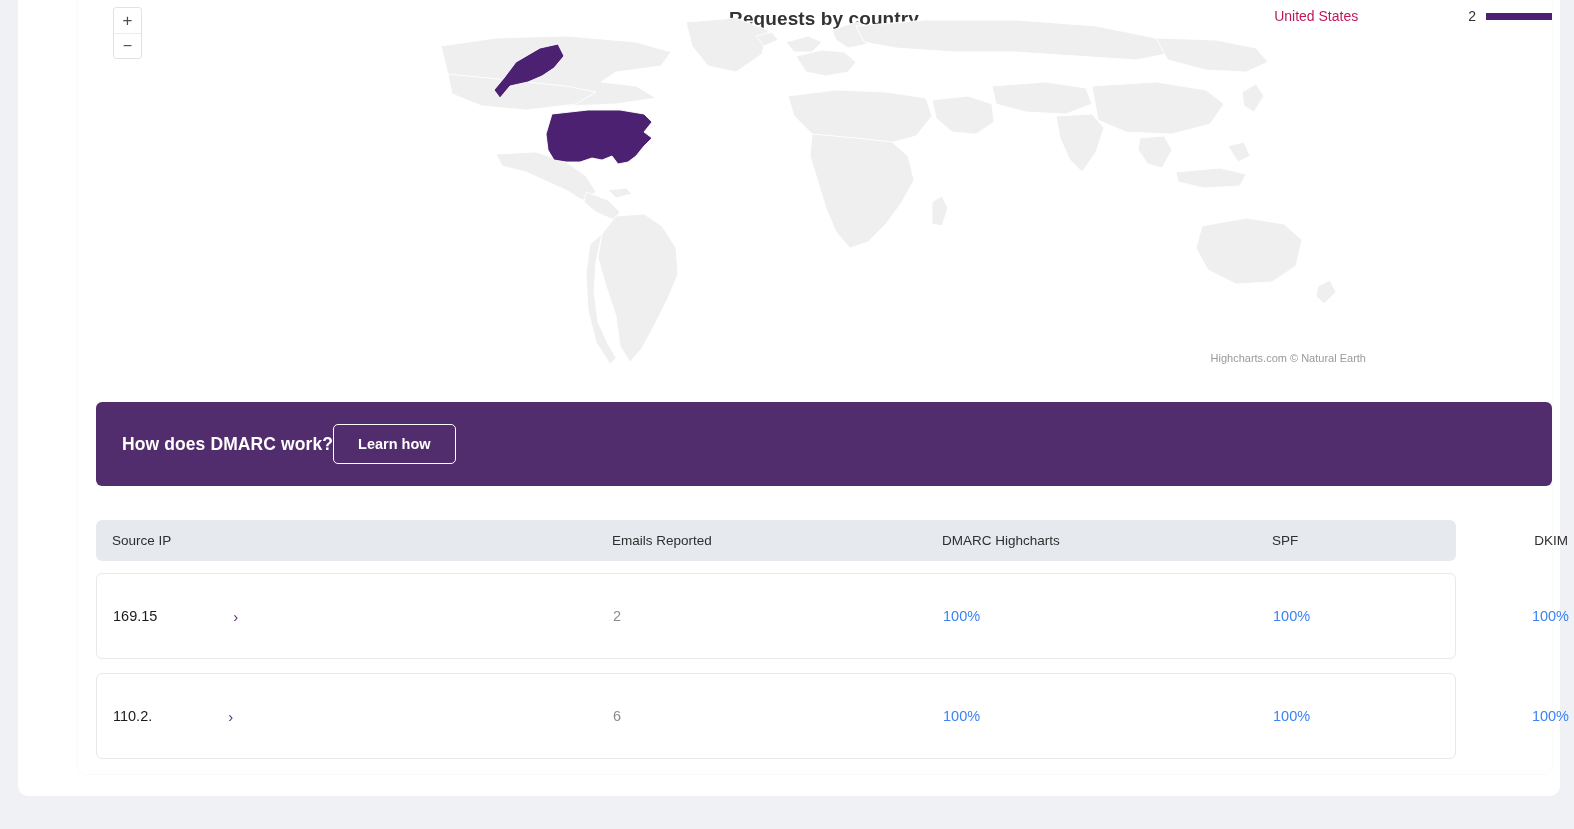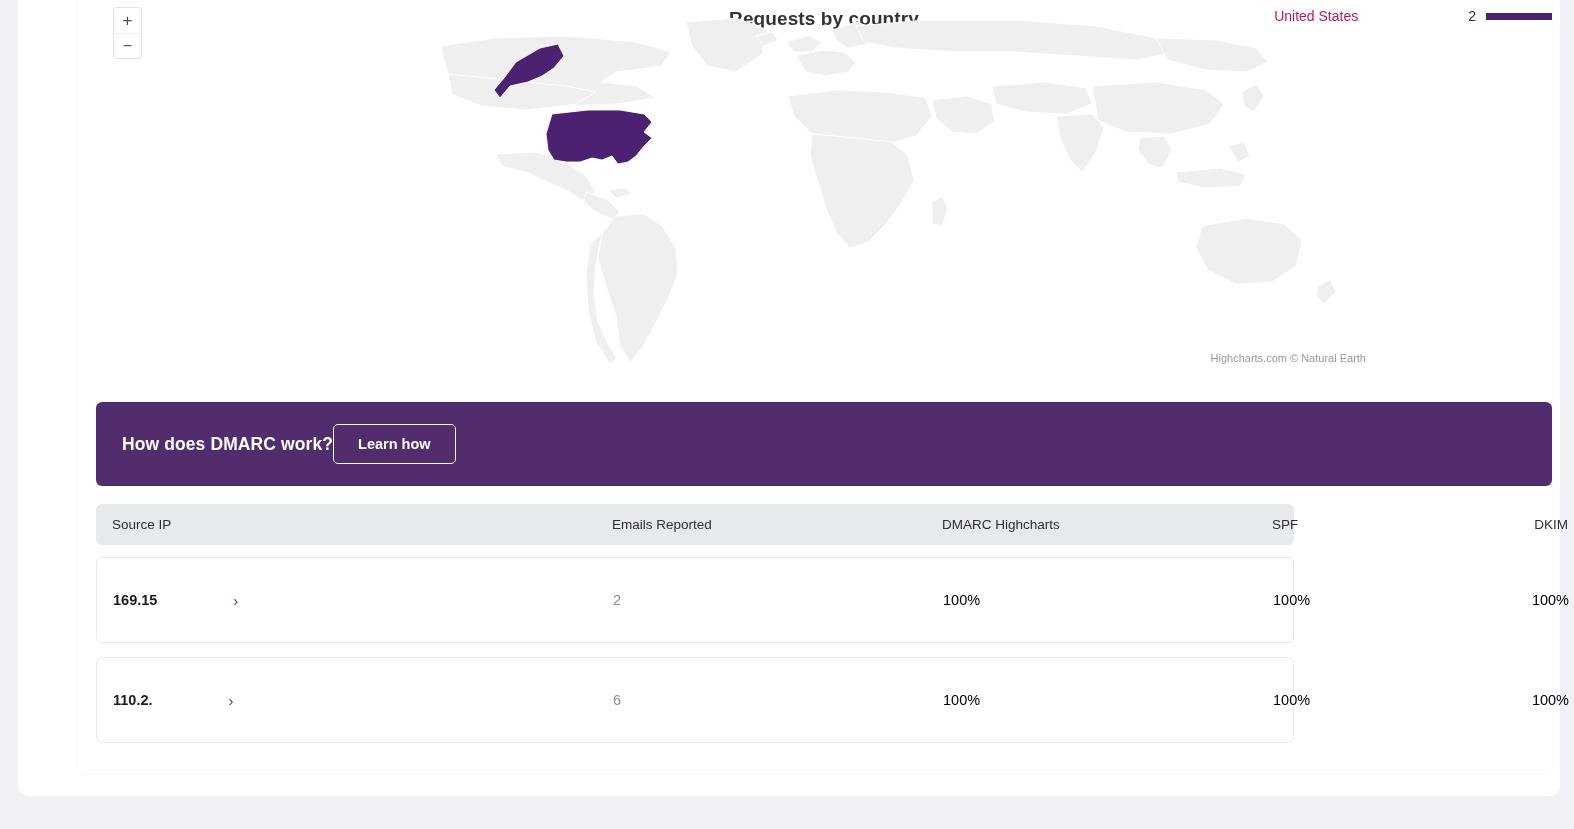--- a/index.html
+++ b/index.html
@@ -164,22 +164,22 @@
     font-weight: bold;
     padding: 11px 24px;
     cursor: pointer;
     font-family: "Liberation Sans", sans-serif;
   }
 
   
   .ip-table {
     position: absolute;
     left: 18px;
-    top: 536px;
-    width: 1198px;
+    top: 552px;
+    width: 1360px;
   }
   .table-row-grid {
     display: grid;
     grid-template-columns: 500px 330px 330px 120px 176px;
     align-items: center;
   }
   .table-header {
     background: #e6e9ee;
     border-radius: 6px;
     height: 41px;
@@ -199,34 +199,34 @@
     height: 86px;
     padding: 0 16px;
     margin-bottom: 14px;
     font-size: 14px;
   }
   .cell-ip {
     display: flex;
     align-items: center;
   }
   .ip-text {
-    font-weight: bold;
+    font-weight: normal;
     color: #1b1b1b;
     font-size: 14.5px;
   }
   .ip-expand {
     margin-left: 76px;
     color: #5b2a86;
     font-size: 15px;
     line-height: 1;
     cursor: pointer;
     display: inline-flex;
   }
   .cell-num { color: #8c8c94; font-size: 14.5px; }
-  .cell-pct { color: #000000; font-size: 14.5px; }
+  .cell-pct { color: #3b82f6; font-size: 14.5px; }
   .cell-pct.right { text-align: right; }
 </style>
 </head>
 <body>
 
 <div class="page-root">
 
   <div class="left-gutter"></div>
   <div class="right-gutter"></div>
 

